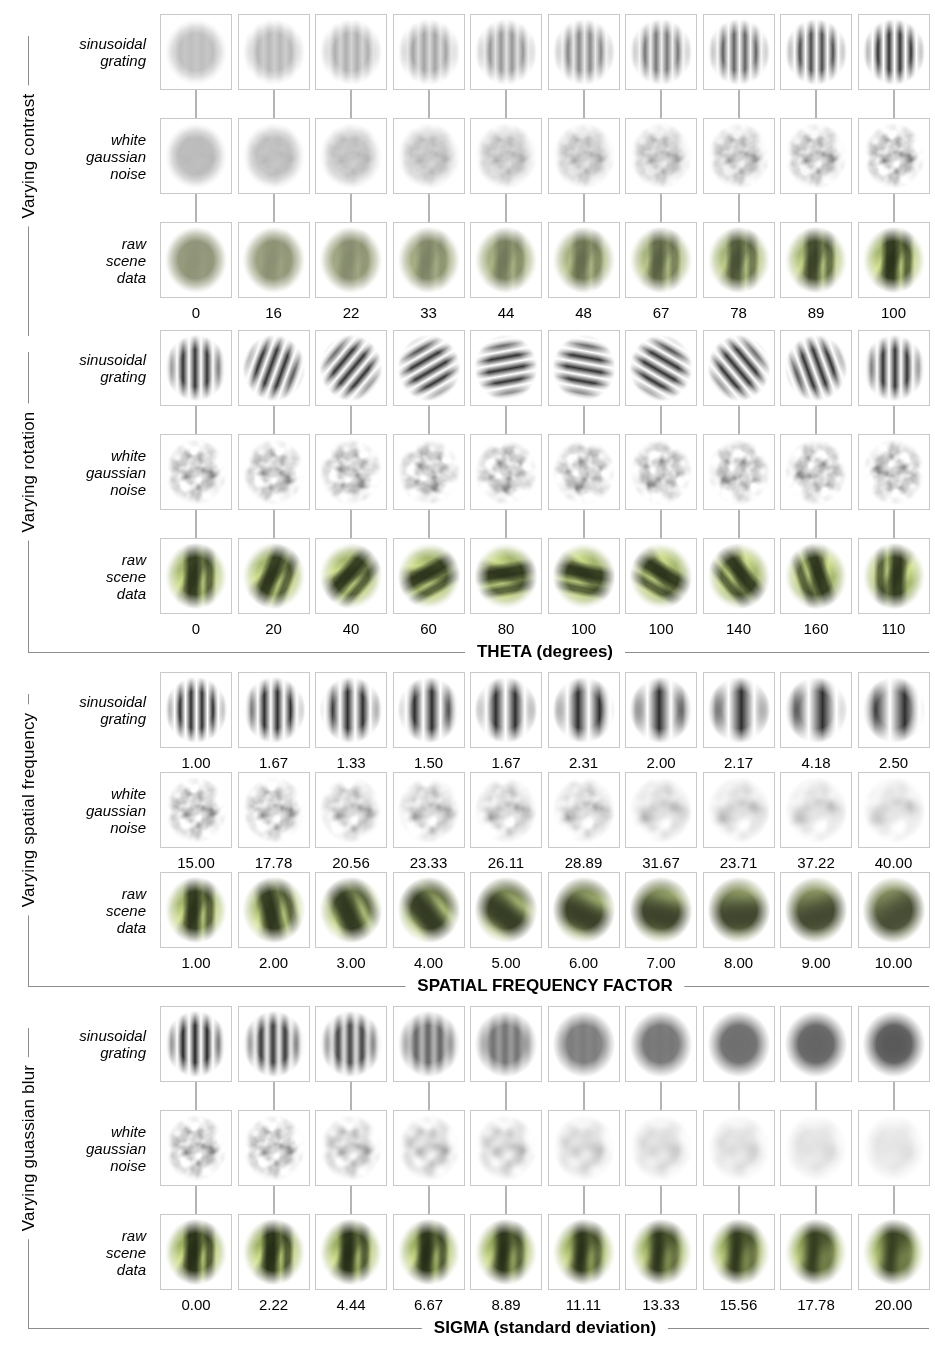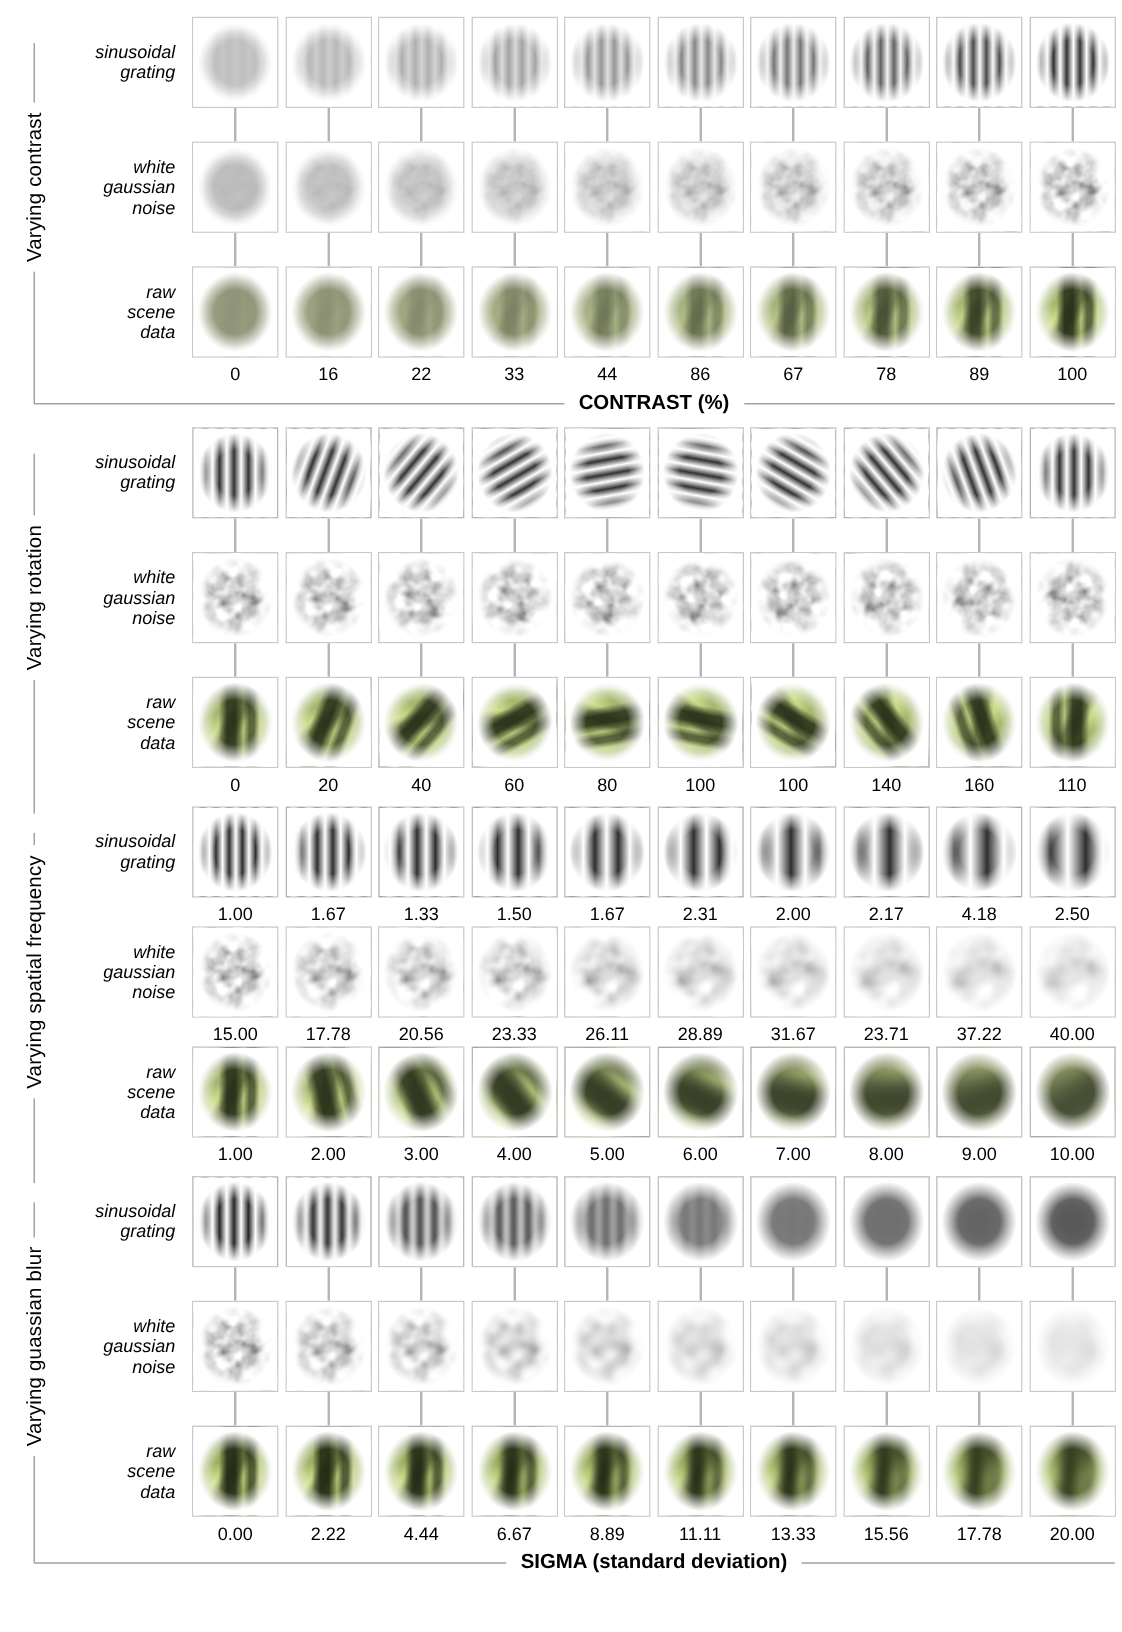--- a/index.html
+++ b/index.html
@@ -330,29 +330,25 @@
             <div class="vig"></div>
           </div>
         </div>
       </div>
       <div class="cells tick-cells">
         <div class="tick">0</div>
         <div class="tick">16</div>
         <div class="tick">22</div>
         <div class="tick">33</div>
         <div class="tick">44</div>
-        <div class="tick">86</div>
+        <div class="tick">48</div>
         <div class="tick">67</div>
         <div class="tick">78</div>
         <div class="tick">89</div>
         <div class="tick">100</div>
-      </div>
-      <div class="axis-row">
-        <div class="axis-line"></div>
-        <div class="axis-title">CONTRAST (%)</div>
       </div>
     </section>
     <section class="panel">
       <div class="vline" style="top: 22px; height: 300px;"></div>
       <div class="side-label" style="top: 142px;">Varying rotation</div>
       <div class="row">
         <div class="gutter">
           <div class="row-label-line">sinusoidal</div>
           <div class="row-label-line">grating</div>
         </div>
@@ -606,20 +602,24 @@
         <div class="tick">20</div>
         <div class="tick">40</div>
         <div class="tick">60</div>
         <div class="tick">80</div>
         <div class="tick">100</div>
         <div class="tick">100</div>
         <div class="tick">140</div>
         <div class="tick">160</div>
         <div class="tick">110</div>
       </div>
+      <div class="axis-row">
+        <div class="axis-line"></div>
+        <div class="axis-title">THETA (degrees)</div>
+      </div>
     </section>
     <section class="panel">
       <div class="vline" style="top: 22px; height: 292px;"></div>
       <div class="side-label" style="top: 138px;">Varying spatial frequency</div>
       <div class="row">
         <div class="gutter">
           <div class="row-label-line">sinusoidal</div>
           <div class="row-label-line">grating</div>
         </div>
         <div class="tiles">
@@ -872,20 +872,24 @@
         <div class="tick">2.00</div>
         <div class="tick">3.00</div>
         <div class="tick">4.00</div>
         <div class="tick">5.00</div>
         <div class="tick">6.00</div>
         <div class="tick">7.00</div>
         <div class="tick">8.00</div>
         <div class="tick">9.00</div>
         <div class="tick">10.00</div>
       </div>
+      <div class="axis-row">
+        <div class="axis-line"></div>
+        <div class="axis-title">SPATIAL FREQUENCY FACTOR</div>
+      </div>
     </section>
     <section class="panel">
       <div class="vline" style="top: 22px; height: 300px;"></div>
       <div class="side-label" style="top: 142px;">Varying guassian blur</div>
       <div class="row">
         <div class="gutter">
           <div class="row-label-line">sinusoidal</div>
           <div class="row-label-line">grating</div>
         </div>
         <div class="tiles">

